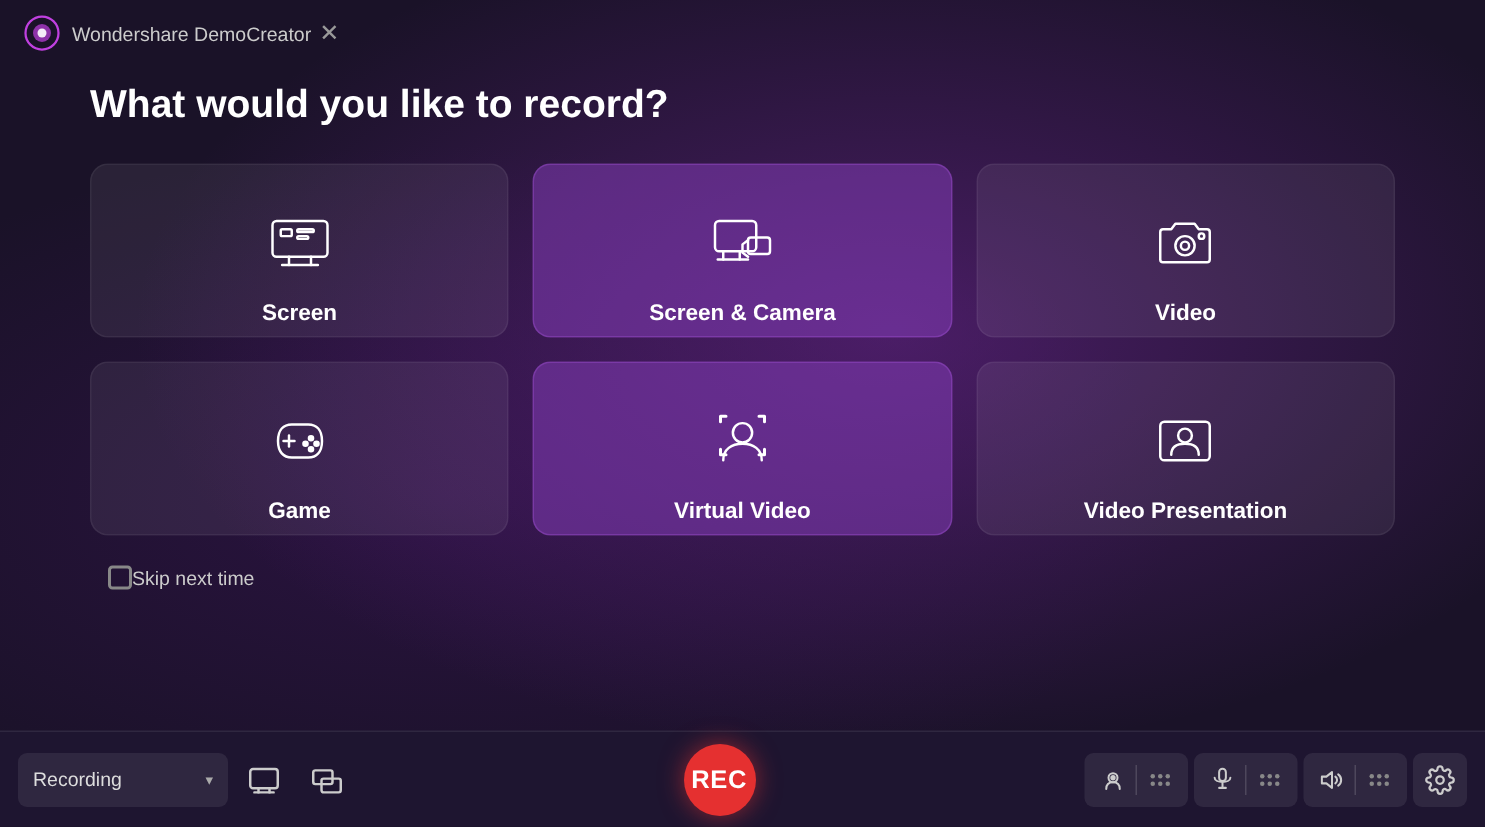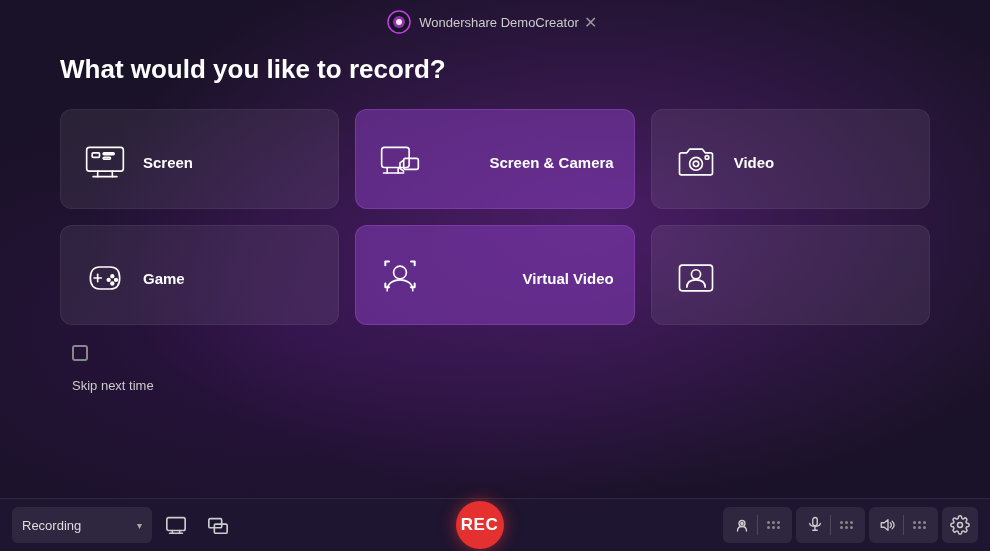--- a/index.html
+++ b/index.html
@@ -21,21 +21,21 @@
       top: 0; left: 0; right: 0; bottom: 0;
       background: radial-gradient(ellipse at 60% 40%, rgba(120, 40, 160, 0.5) 0%, transparent 60%),
                   radial-gradient(ellipse at 30% 60%, rgba(80, 20, 120, 0.3) 0%, transparent 50%);
       pointer-events: none;
     }
 
     
     .title-bar {
       display: flex;
       align-items: center;
-      justify-content: center;
+      justify-content: flex-start;
       padding: 0 16px;
       height: 44px;
       position: relative;
       z-index: 10;
     }
 
     .title-bar-left {
       display: flex;
       align-items: center;
       gap: 8px;
@@ -82,23 +82,23 @@
     .recording-grid {
       display: grid;
       grid-template-columns: repeat(3, 1fr);
       gap: 16px;
       margin-bottom: 20px;
     }
 
     .record-card {
       background: rgba(255,255,255,0.07);
       border-radius: 12px;
-      padding: 28px 20px 22px;
-      display: flex;
-      flex-direction: row;
+      padding: 28px 20px 7px;
+      display: flex;
+      flex-direction: column;
       align-items: center;
       gap: 14px;
       cursor: pointer;
       transition: background 0.2s;
       border: 1px solid rgba(255,255,255,0.06);
     }
 
     .record-card.highlighted {
       background: rgba(130, 60, 180, 0.55);
       border-color: rgba(160, 80, 210, 0.4);
@@ -126,27 +126,26 @@
     .card-label {
       font-size: 15px;
       font-weight: 700;
       color: #fff;
       text-align: center;
     }
 
     
     .skip-row {
       display: flex;
-      align-items: flex-start;
-      gap: 17px;
+      align-items: flex-end;
+      gap: 0;
       padding: 0 0 0 2px;
       position: relative;
       z-index: 10;
       margin-left: 10px;
-      flex-direction: column;
     }
 
     .skip-checkbox {
       width: 16px;
       height: 16px;
       border: 2px solid #888;
       border-radius: 3px;
       background: transparent;
       cursor: pointer;
       appearance: none;
@@ -158,21 +157,21 @@
       color: #ccc;
       cursor: pointer;
     }
 
     
     .toolbar {
       position: absolute;
       bottom: 0;
       left: 0;
       right: 0;
-      height: 53px;
+      height: 64px;
       background: #1e1530;
       border-top: 1px solid rgba(255,255,255,0.08);
       display: flex;
       align-items: center;
       padding: 0 12px;
       gap: 6px;
       z-index: 20;
     }
 
     
@@ -419,20 +418,21 @@
     </div>
 
     <div class="record-card">
       <div class="card-icon">
         <svg viewBox="0 0 48 48">
           <rect x="6" y="10" width="36" height="28" rx="3"></rect>
           <circle cx="24" cy="20" r="5"></circle>
           <path d="M14 34 C14 28 18 26 24 26 C30 26 34 28 34 34"></path>
         </svg>
       </div>
+      <span class="card-label">Video Presentation</span>
     </div>
 
   </div>
 
   <div class="skip-row">
     <input type="checkbox" class="skip-checkbox" style="">
     <label class="skip-label">Skip next time</label>
   </div>
 </div>
 

